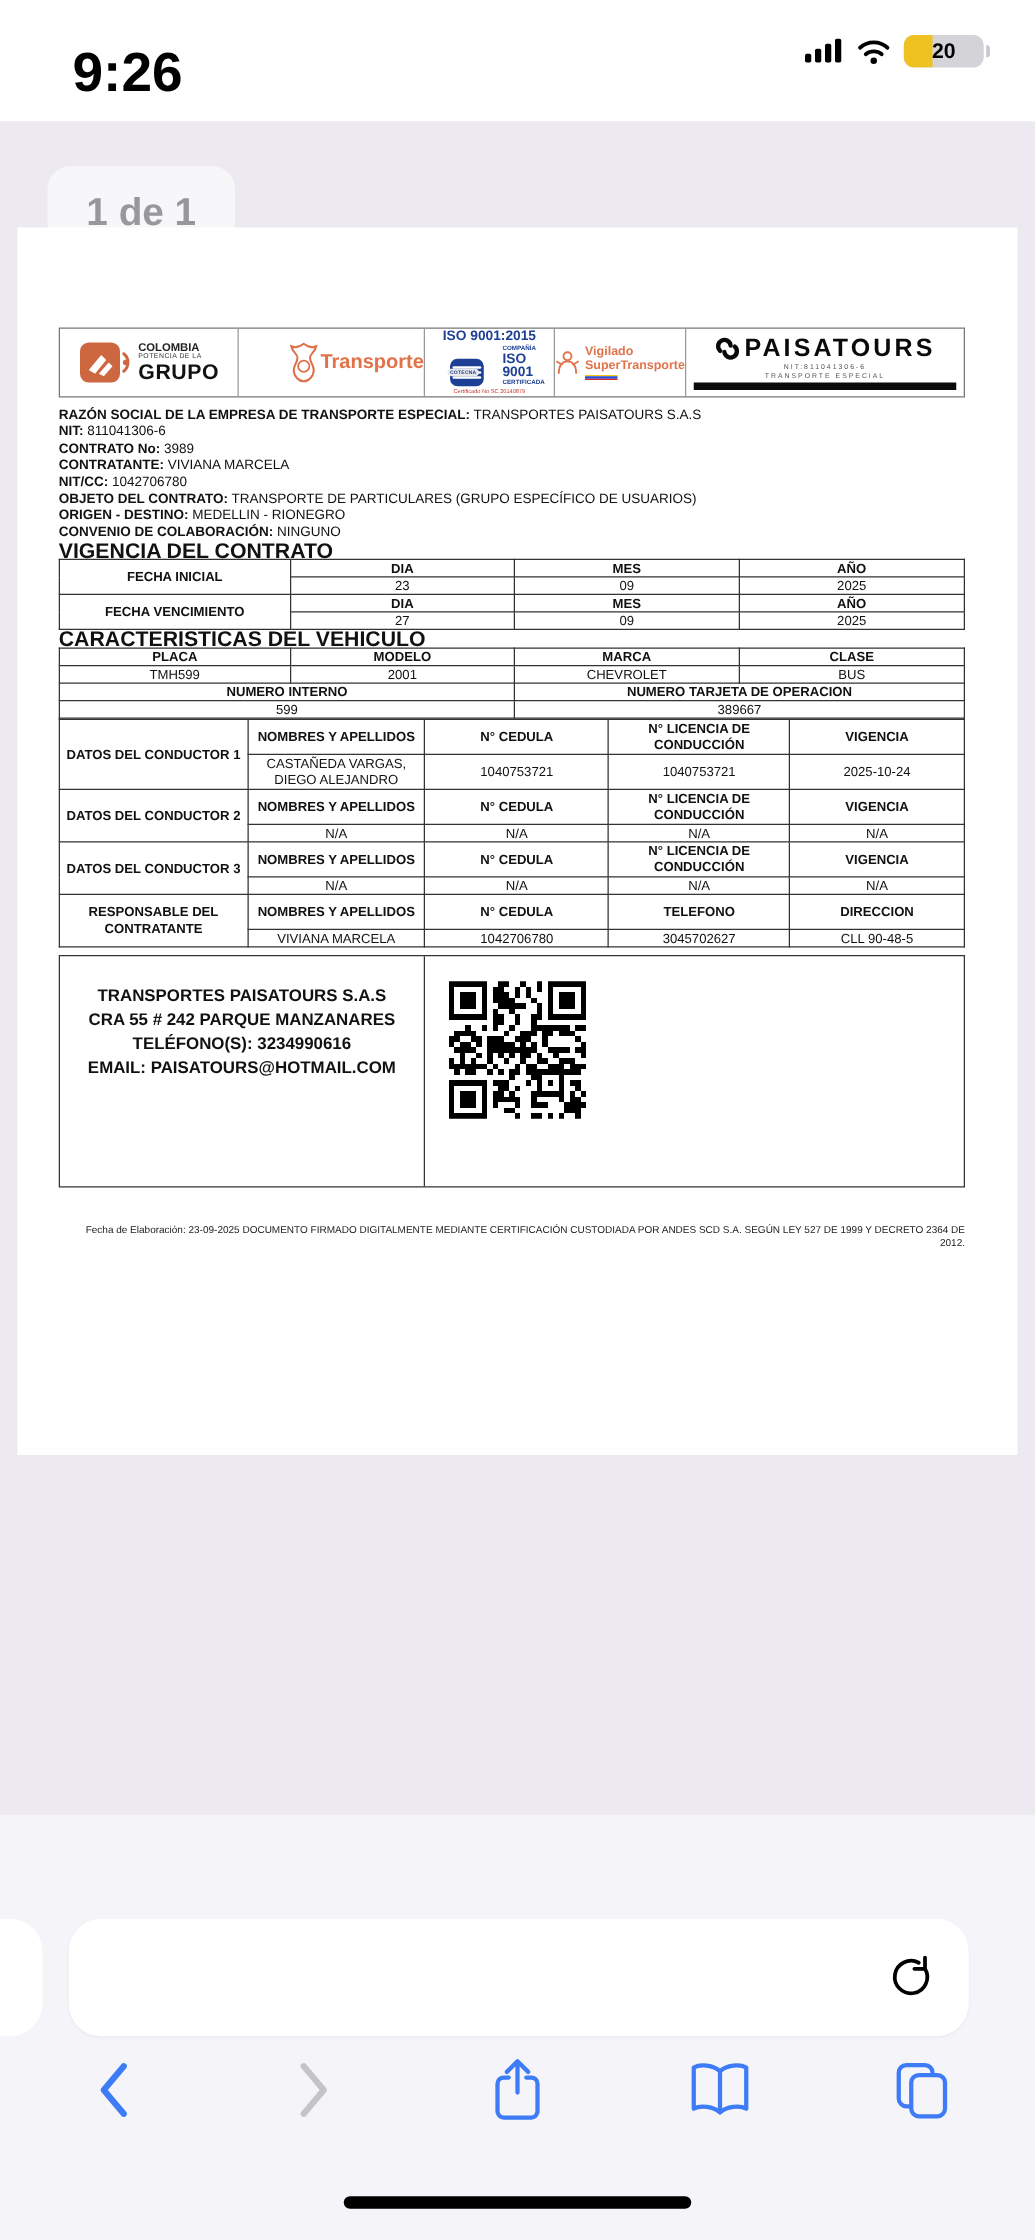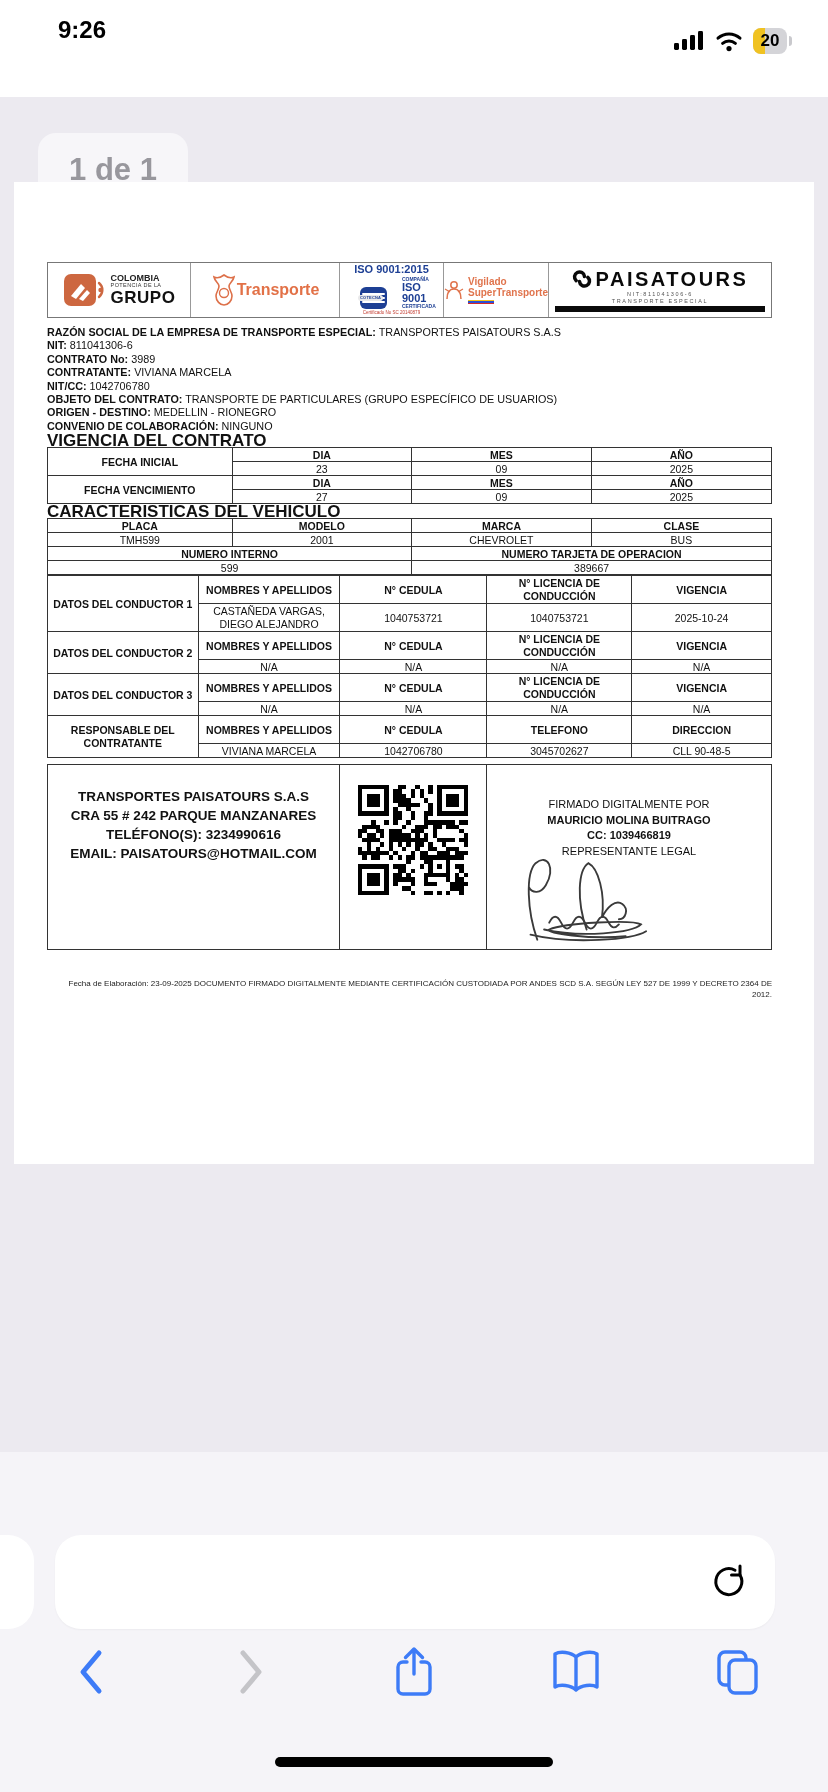--- a/index.html
+++ b/index.html
@@ -1,44 +1,44 @@
 <!DOCTYPE html>
 <html><head>
 <meta charset="utf-8">
 <style>
   * { margin:0; padding:0; box-sizing:border-box; }
   html,body { width:828px; height:1792px; overflow:hidden; background:#eceaf0;
     font-family:"Liberation Sans", sans-serif; }
 
   
   #status-bar { position:absolute; top:0; left:0; width:828px; height:97px; background:#fff; z-index:5; }
-  #sb-time { position:absolute; left:58px; top:16px; font-size:24px; font-weight:700; color:#000; letter-spacing:0; }
+  #sb-time { position:absolute; left:58px; top:34px; font-size:44px; font-weight:700; color:#000; letter-spacing:0; }
   #sb-right { position:absolute; right:36px; top:28px; display:flex; align-items:center; gap:10px; }
-  .battery { position:relative; width:34px; height:26px; border-radius:8px; background:#d4d4d8; overflow:hidden; }
+  .battery { position:relative; width:64px; height:26px; border-radius:8px; background:#d4d4d8; overflow:hidden; }
   .battery .fill { position:absolute; left:0; top:0; bottom:0; width:36%; background:#f0c221; }
   .battery .pct { position:absolute; inset:0; display:flex; align-items:center; justify-content:center;
     font-size:17px; font-weight:700; color:#000; }
   .bat-nub { width:3px; height:10px; background:#c9c9cd; border-radius:0 3px 3px 0; margin-left:-8px; }
 
   
   #page-area { position:absolute; top:97px; left:0; width:828px; height:1355px; background:#eceaf0; }
   #page-badge { position:absolute; top:36px; left:38px; width:150px; height:74px; background:#f7f6f9;
     border-radius:18px; display:flex; align-items:center; justify-content:center;
     font-size:31px; font-weight:700; color:#98979d; }
 
   
   #sheet { position:absolute; top:85px; left:14px; width:800px; height:982px; background:#fff; color:#111; }
   #doc { position:absolute; left:33px; top:80px; width:725px; }
 
   
   #logo-strip { display:flex; height:56px; border:1px solid #777; }
   .logo-cell { display:flex; align-items:center; justify-content:center; border-right:1px solid #999; overflow:hidden; }
   .logo-cell:last-child { border-right:none; }
   .lc-colombia { width:143px; gap:4px; }
-  .lc-transporte { width:149px; gap:0; }
+  .lc-transporte { width:149px; gap:0;justify-content:flex-end; }
   .lc-iso { width:104px; }
   .lc-vigilado { width:105px; gap:4px; }
   .lc-paisa { flex:1; }
   .col-txt { line-height:1; }
   .col-txt .t1 { font-size:9px; font-weight:700; color:#222; }
   .col-txt .t2 { font-size:5.5px; color:#333; letter-spacing:.4px; }
   .col-txt .t3 { font-size:17px; font-weight:800; color:#111; letter-spacing:.5px; }
   .transporte-word { font-size:16px; font-weight:700; color:#e27147; }
   .iso-box { text-align:center; line-height:1; }
   .iso-top { font-size:11px; font-weight:700; color:#1d3f94; margin-bottom:2px; }
@@ -585,35 +585,20 @@
               <rect x="19" y="1" width="5" height="5" fill="#fff"></rect>
               <rect x="20" y="2" width="3" height="3"></rect>
               <rect x="0" y="18" width="7" height="7"></rect>
               <rect x="1" y="19" width="5" height="5" fill="#fff"></rect>
               <rect x="2" y="20" width="3" height="3"></rect>
               <rect x="16" y="16" width="5" height="5"></rect>
               <rect x="17" y="17" width="3" height="3" fill="#fff"></rect>
               <rect x="18" y="18" width="1" height="1"></rect>
             </svg>
         </div>
-        <div class="bs-sign">
-          <div>FIRMADO DIGITALMENTE POR</div>
-          <div class="bold">MAURICIO MOLINA BUITRAGO</div>
-          <div class="bold">CC: 1039466819</div>
-          <div>REPRESENTANTE LEGAL</div>
-          <svg class="signature-svg" viewBox="0 0 200 120">
-            <g fill="none" stroke="#3a3a3a" stroke-width="2.2" stroke-linecap="round">
-              <path d="M38 112 C 26 78, 24 34, 36 22 C 50 10, 60 28, 48 48 C 42 58, 32 58, 28 50"></path>
-              <path d="M96 100 C 84 66, 86 30, 98 22 C 110 28, 118 58, 114 86 C 120 74, 130 64, 138 70 C 146 76, 142 88, 134 88"></path>
-              <path d="M52 92 q 7 -14 14 0 q 7 14 14 0 q 7 -14 14 0 q 7 14 14 0 q 7 -14 14 0 q 5 10 12 2"></path>
-              <path d="M46 100 C 90 110, 150 104, 160 94 C 150 88, 70 92, 52 100 C 46 104, 100 112, 142 108"></path>
-              <path d="M30 106 C 80 118, 150 112, 166 102"></path>
-            </g>
-          </svg>
-        </div>
       </div>
 
       <div id="doc-footer">Fecha de Elaboración: 23-09-2025 DOCUMENTO FIRMADO DIGITALMENTE MEDIANTE CERTIFICACIÓN CUSTODIADA POR ANDES SCD S.A. SEGÚN LEY 527 DE 1999 Y DECRETO 2364 DE 2012.</div>
 
     </div>
   </div>
 </div>
 
 <div id="chrome">
   <div id="tab-stub"></div>

